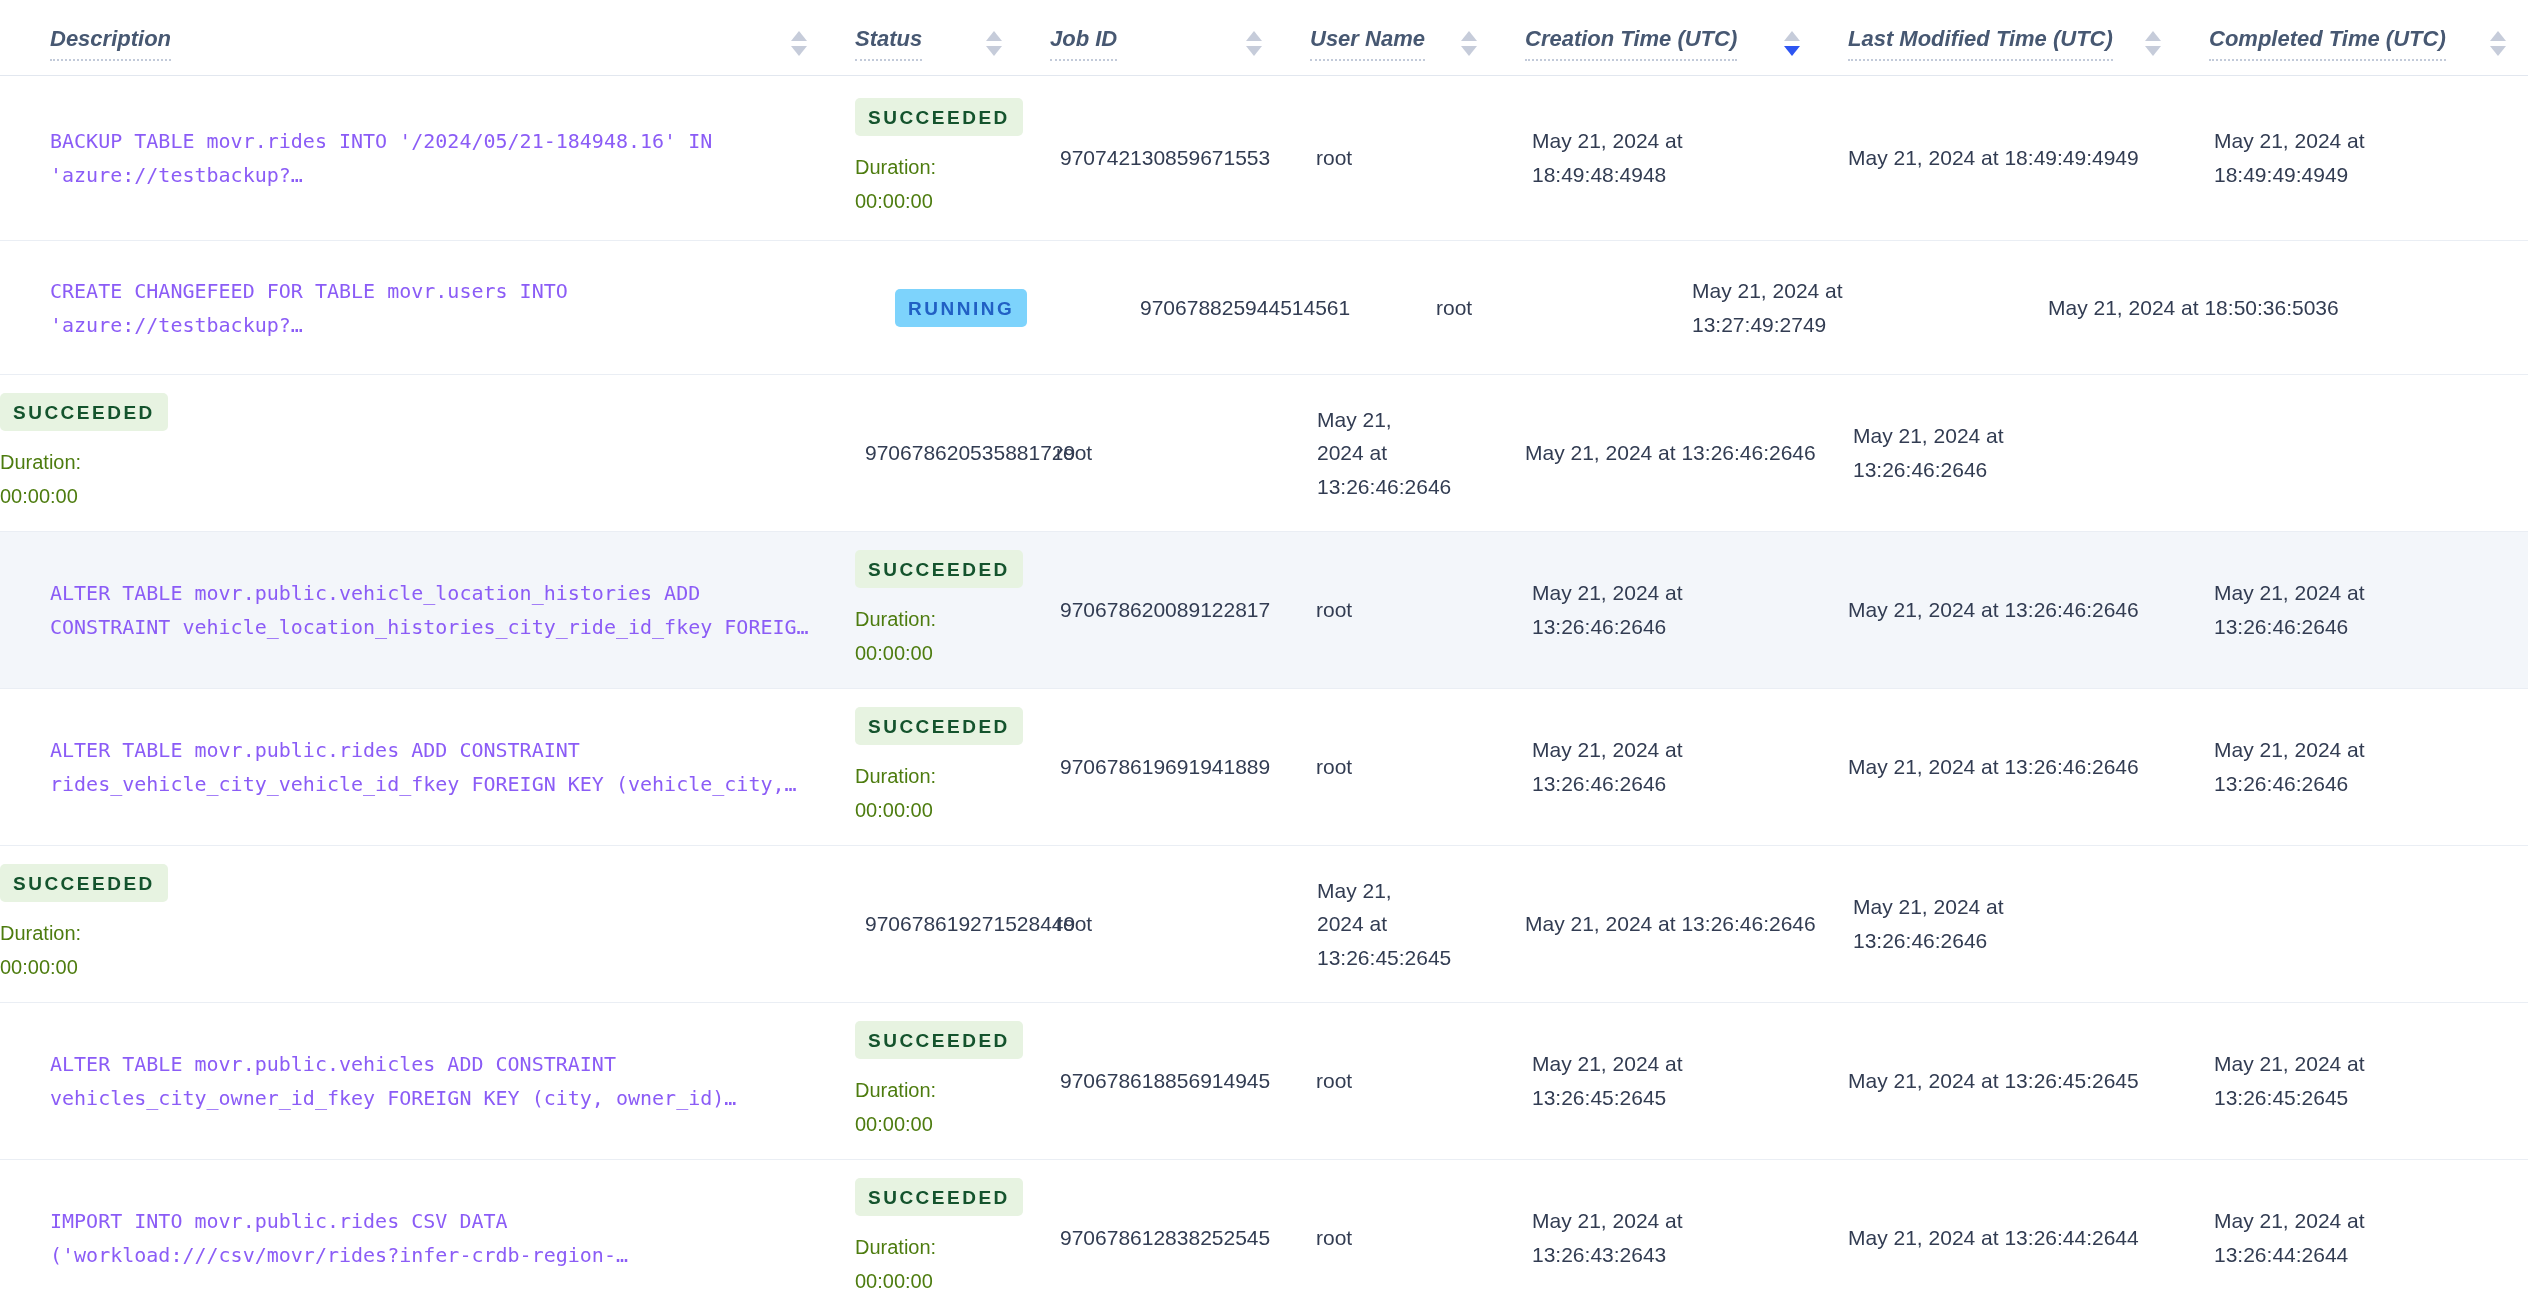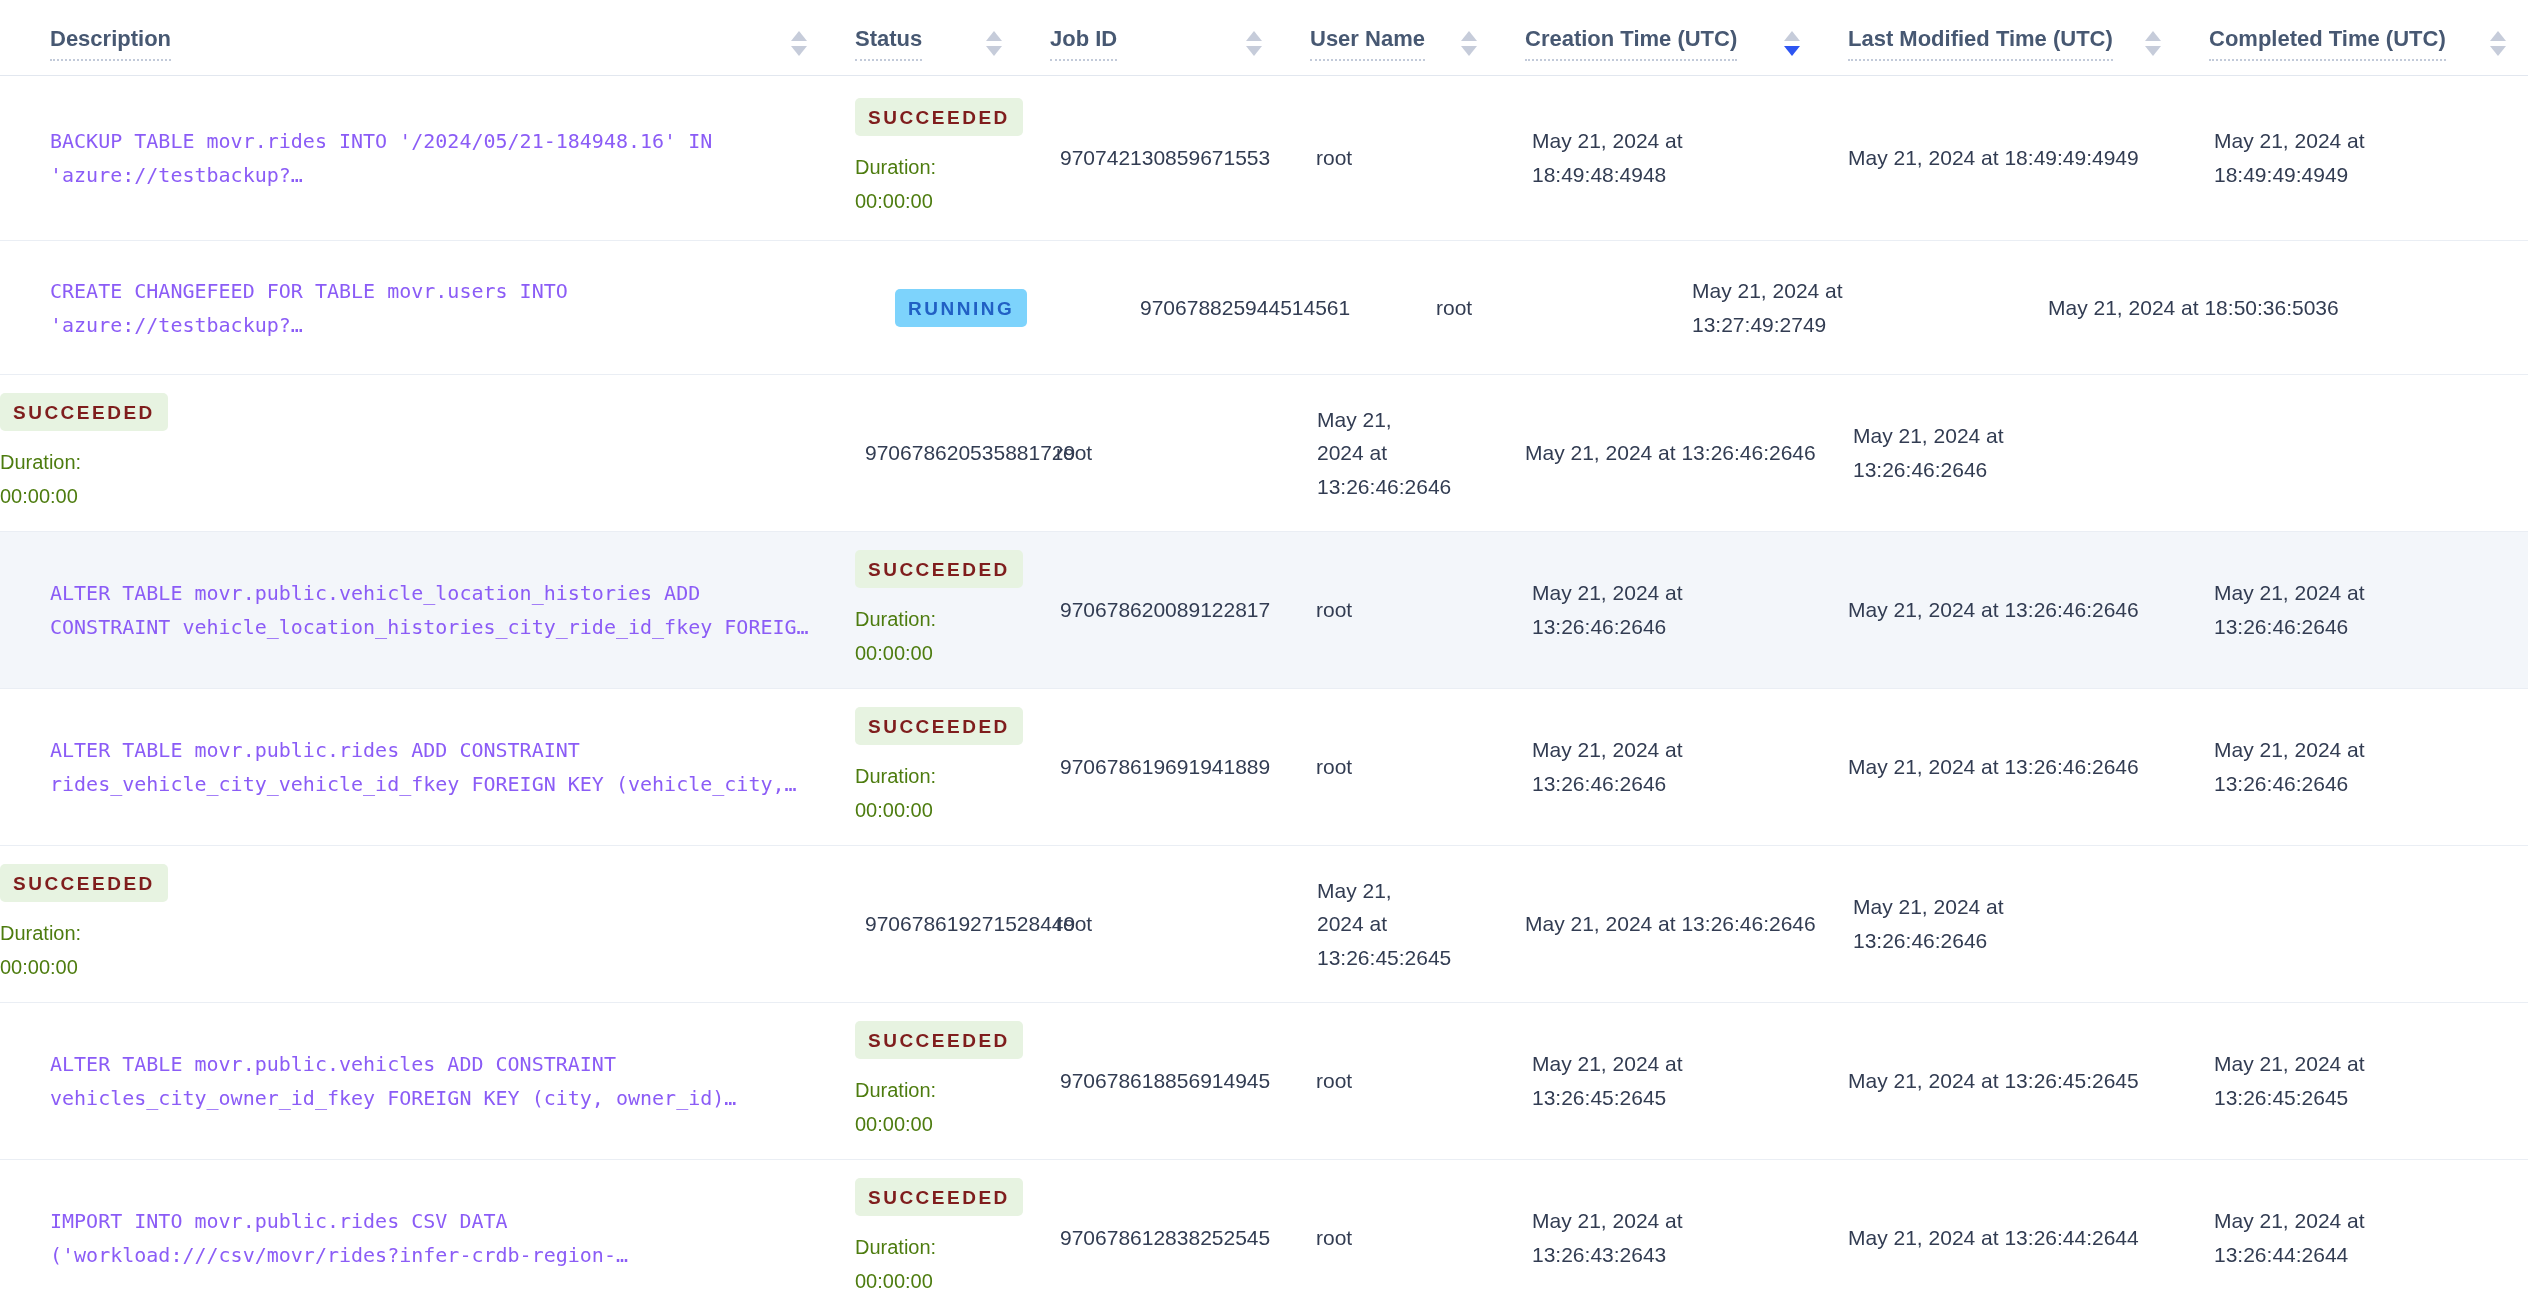--- a/index.html
+++ b/index.html
@@ -11,20 +11,21 @@
   .thead, .tr {
     display: grid;
     grid-template-columns: 855px 195px 260px 215px 323px 361px 319px;
   }
 
   
   .thead {
     height: 76px;
     align-items: center;
     border-bottom: 1px solid #e2e7ef;
+    font-style: italic;
   }
   .th {
     display: flex;
     justify-content: space-between;
     align-items: center;
     padding-right: 48px;
     padding-top: 12px;
     font-size: 22px;
     font-weight: 700;
     color: #475872;
@@ -81,21 +82,21 @@
   .badge {
     display: inline-block;
     font-size: 19px;
     font-weight: 700;
     letter-spacing: 2.5px;
     line-height: 1;
     padding: 10px 13px 9px 13px;
     border-radius: 5px;
     white-space: nowrap;
   }
-  .badge.succeeded { background: #e7f3e1; color: #7f1d1d; }
+  .badge.succeeded { background: #e7f3e1; color: #14532d; }
   .badge.running   { background: #7dd3fc; color: #2160c4; }
 
   .dur { margin-top: 14px; font-size: 20px; line-height: 1.72; color: #4d7c0f; }
 </style>
 </head>
 <body>
 
 <div class="jobs-table">
   <div class="thead" id="thead">
       <div class="th c1">

